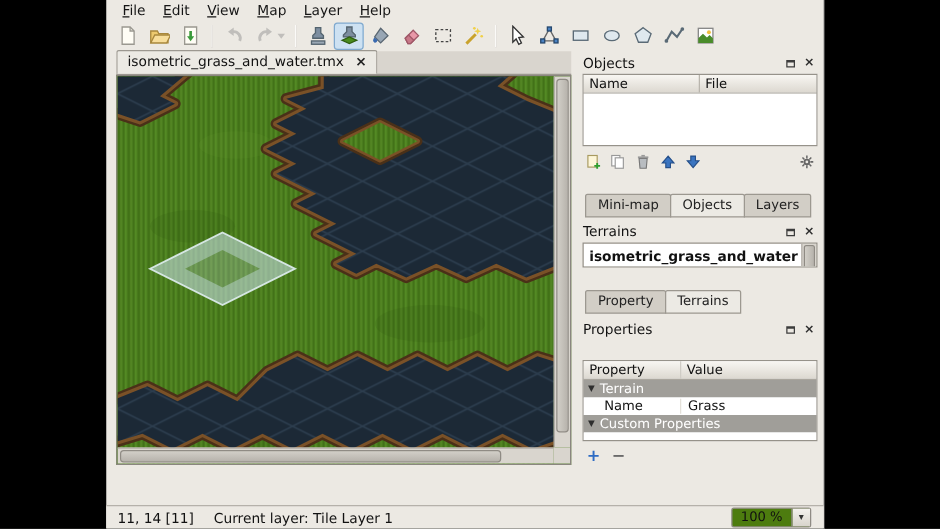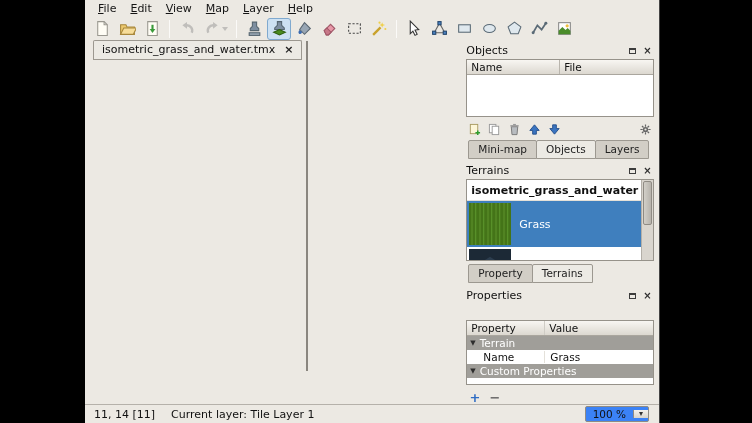--- a/index.html
+++ b/index.html
@@ -20,21 +20,21 @@
   .tb svg { width:17px; height:17px; }
   .tb.active { background:#cde1f2; border-color:#7fa9cf; }
   .tb.disabled { opacity:.45; }
   .tb.wide { width:31px; gap:1px; }
   .caret-down { width:0; height:0; border-left:3px solid transparent; border-right:3px solid transparent; border-top:4px solid #8b8b8b; }
   .tsep { width:1px; height:18px; background:#b4b0a9; border-right:1px solid #fbfaf8; margin:0 4px; }
 
   .main { flex:1; display:flex; min-height:0; }
 
   
-  .left-pane { width:377px; display:flex; flex-direction:row; padding-left:8px; }
+  .left-pane { width:377px; display:flex; flex-direction:column; padding-left:8px; }
   .tabbar { height:19px; display:flex; align-items:flex-end; background:#d9d5ce; border-bottom:1px solid #9c9890; margin-right:4px; }
   .doc-tab { background:#eceae4; border:1px solid #9c9890; border-bottom:none; border-radius:2px 2px 0 0;
              padding:2px 8px 3px; font-size:11px; display:flex; align-items:center; gap:9px; color:#111; }
   .tab-close { font-size:11px; font-weight:bold; color:#222; line-height:1; }
   .mapview { position:relative; height:330px; border:1px solid #8a867f; margin-right:4px; overflow:hidden; background:#4a7c1d; }
   .map-svg { position:absolute; left:0; top:0; display:block; }
   .vsb { position:absolute; top:0; right:0; bottom:13px; width:13px; background:#d9d5ce; border-left:1px solid #b3afa8; }
   .hsb { position:absolute; left:0; right:13px; bottom:0; height:13px; background:#d9d5ce; border-top:1px solid #b3afa8; }
   .sb-corner { position:absolute; right:0; bottom:0; width:13px; height:13px; background:#d9d5ce; }
   .vthumb { position:absolute; left:1px; right:1px; top:2px; height:283px; background:linear-gradient(90deg,#d2cfc8,#b7b3ac); border:1px solid #8f8b84; border-radius:3px; }
@@ -53,21 +53,21 @@
   .tbl-head .cell { padding:1px 4px; }
   .obj-table { height:58px; margin-top:2px; }
   .obj-col-name { width:50%; border-right:1px solid #b9b5ad; }
   .obj-body { height:41px; background:#fff; }
 
   .obj-toolbar { display:flex; align-items:center; margin-top:4px; height:16px; gap:3px; }
   .obj-tb { width:17px; height:16px; display:flex; align-items:center; justify-content:center; }
   .obj-tb svg { width:13px; height:13px; }
   .flex-spacer { flex:1; }
 
-  .dock-tabs { display:flex; margin-top:4px; height:18px; align-items:flex-end; padding-left:2px; }
+  .dock-tabs { display:flex; margin-top:19px; height:18px; align-items:flex-end; padding-left:2px; }
   .dtab { padding:2px 9px 3px; font-size:10.5px; background:#d2cec6; border:1px solid #9c9890; margin-right:-1px;
           border-radius:2px 2px 0 0; color:#222; }
   .dtab.active { background:#eceae4; font-weight:normal; position:relative; z-index:1; }
 
   .terr-list { height:92px; margin-top:2px; position:relative; overflow:hidden; }
   .tileset-name { height:21px; line-height:21px; padding-left:4px; font-weight:bold; font-size:11px; background:#fff; border-bottom:1px solid #e4e0d8; }
   .terr-row { height:46px; display:flex; align-items:center; gap:8px; background:#fff; padding-right:12px; }
   .terr-row.selected { background:#3f7fbe; color:#fff; }
   .terr-img { width:42px; height:42px; margin-left:2px; flex:none; }
   .terr-scroll { position:absolute; top:0; right:0; bottom:0; width:12px; background:#d9d5ce; border-left:1px solid #b3afa8; }
@@ -82,22 +82,22 @@
   .pvalue { padding-left:5px; flex:1; }
   .pempty { height:6px; background:#fff; }
 
   .props-buttons { display:flex; gap:3px; margin-top:5px; align-items:center; }
   .pb { width:17px; height:14px; display:flex; align-items:center; justify-content:center; font-weight:bold; font-size:13px; line-height:1; }
   .pb.plus { color:#2e6cc4; }
   .pb.minus { color:#6a6a6a; }
 
   
   .statusbar { height:19px; border-top:1px solid #b5b1aa; display:flex; align-items:center;
-               padding:0 10px 0 9px; font-size:11px; gap:16px; background:#ece9e3; color:#111; }
-  .zoom-combo { margin-left:auto; height:16px; display:flex; border:1px solid #8f8b84; background:#3b82f6; border-radius:2px;align-items:center; }
+               padding:0 10px 0 9px; font-size:11px; gap:16px; background:#ece9e3; color:#111;margin-top:32px; }
+  .zoom-combo { margin-left:auto; height:16px; display:flex; border:1px solid #8f8b84; background:#4d7c0f; border-radius:2px; }
   .zoom-text { padding:0 7px; font-size:10.5px; line-height:14px; min-width:36px; }
   .zoom-btn { width:15px; background:linear-gradient(#f4f2ee,#d8d4cc); border-left:1px solid #8f8b84;
               display:flex; align-items:center; justify-content:center; }
 </style>
 </head>
 <body>
 
 <div class="screen">
   <div class="app">
 

